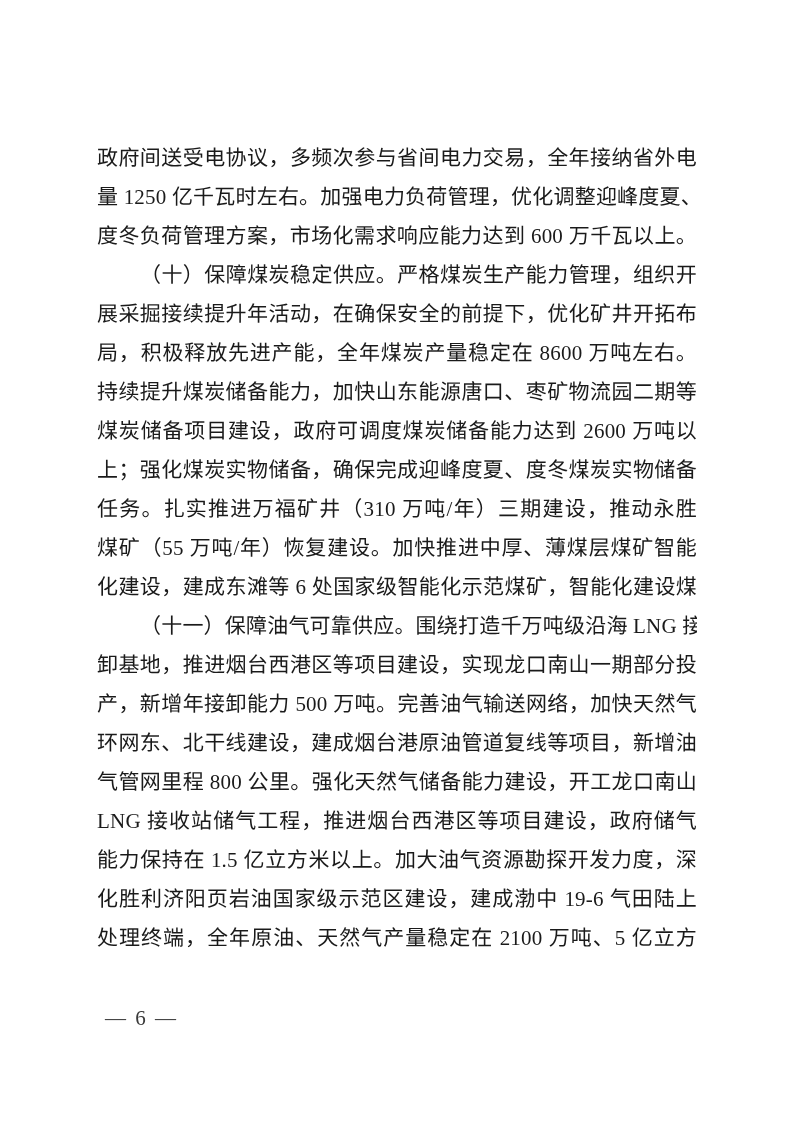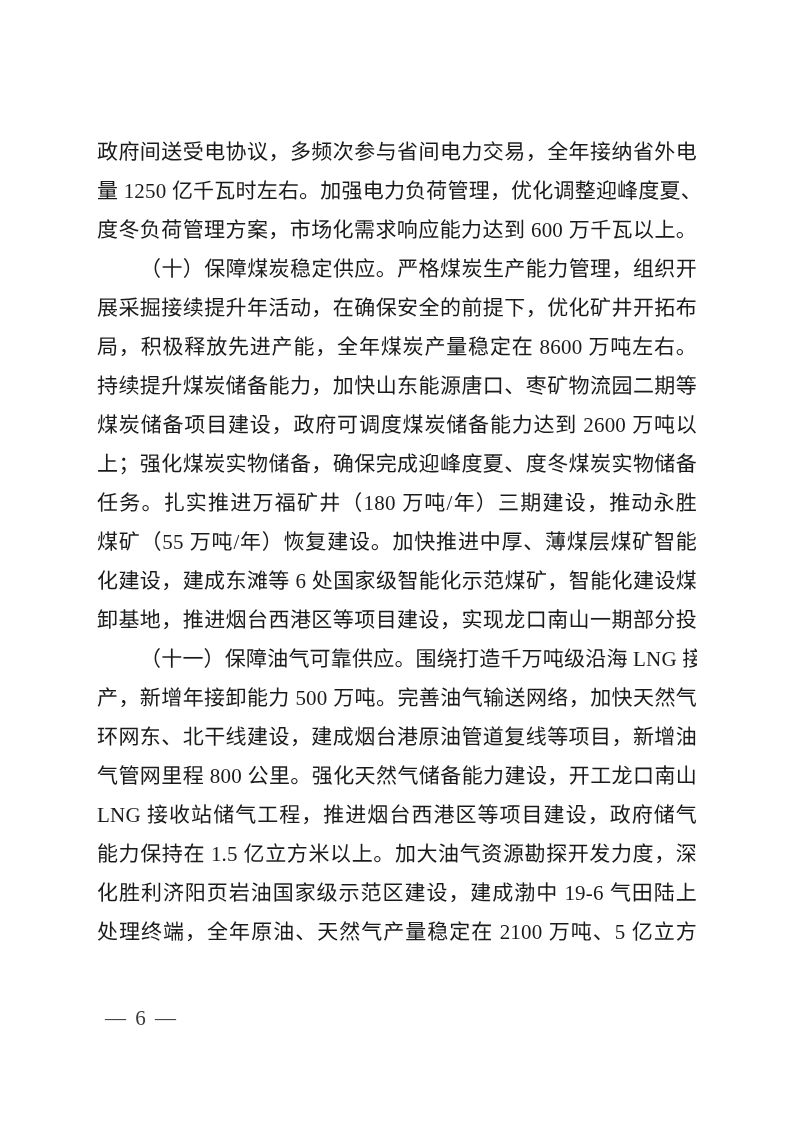--- a/index.html
+++ b/index.html
@@ -12,21 +12,21 @@
     width: 794px;
     height: 1123px;
     background: #ffffff;
     font-family: "Liberation Serif", "DejaVu Serif", serif;
     color: #1a1a1a;
     overflow: hidden;
   }
   .text-block {
     position: absolute;
     left: 97px;
-    top: 133px;
+    top: 139px;
     width: 600px;
   }
   .line {
     margin: 0;
     padding: 0;
     font-size: 21px;
     line-height: 39px;
     height: 39px;
     white-space: nowrap;
     overflow: hidden;
@@ -59,26 +59,26 @@
     <p class="line">政府间送受电协议，多频次参与省间电力交易，全年接纳省外电</p>
     <p class="line">量 1250 亿千瓦时左右。加强电力负荷管理，优化调整迎峰度夏、</p>
     <p class="line">度冬负荷管理方案，市场化需求响应能力达到 600 万千瓦以上。</p>
 
     <p class="line indent">（十）保障煤炭稳定供应。严格煤炭生产能力管理，组织开</p>
     <p class="line">展采掘接续提升年活动，在确保安全的前提下，优化矿井开拓布</p>
     <p class="line">局，积极释放先进产能，全年煤炭产量稳定在 8600 万吨左右。</p>
     <p class="line">持续提升煤炭储备能力，加快山东能源唐口、枣矿物流园二期等</p>
     <p class="line">煤炭储备项目建设，政府可调度煤炭储备能力达到 2600 万吨以</p>
     <p class="line">上；强化煤炭实物储备，确保完成迎峰度夏、度冬煤炭实物储备</p>
-    <p class="line">任务。扎实推进万福矿井（180 万吨/年）三期建设，推动永胜</p>
+    <p class="line">任务。扎实推进万福矿井（310 万吨/年）三期建设，推动永胜</p>
     <p class="line">煤矿（55 万吨/年）恢复建设。加快推进中厚、薄煤层煤矿智能</p>
     <p class="line">化建设，建成东滩等 6 处国家级智能化示范煤矿，智能化建设煤</p>
 
+    <p class="line indent">（十一）保障油气可靠供应。围绕打造千万吨级沿海 LNG 接</p>
     <p class="line">卸基地，推进烟台西港区等项目建设，实现龙口南山一期部分投</p>
-    <p class="line indent">（十一）保障油气可靠供应。围绕打造千万吨级沿海 LNG 接</p>
     <p class="line">产，新增年接卸能力 500 万吨。完善油气输送网络，加快天然气</p>
     <p class="line">环网东、北干线建设，建成烟台港原油管道复线等项目，新增油</p>
     <p class="line">气管网里程 800 公里。强化天然气储备能力建设，开工龙口南山</p>
     <p class="line">LNG 接收站储气工程，推进烟台西港区等项目建设，政府储气</p>
     <p class="line">能力保持在 1.5 亿立方米以上。加大油气资源勘探开发力度，深</p>
     <p class="line">化胜利济阳页岩油国家级示范区建设，建成渤中 19-6 气田陆上</p>
     <p class="line">处理终端，全年原油、天然气产量稳定在 2100 万吨、5 亿立方</p>
   </main>
   <footer class="page-number">— 6 —</footer>
 </div>

